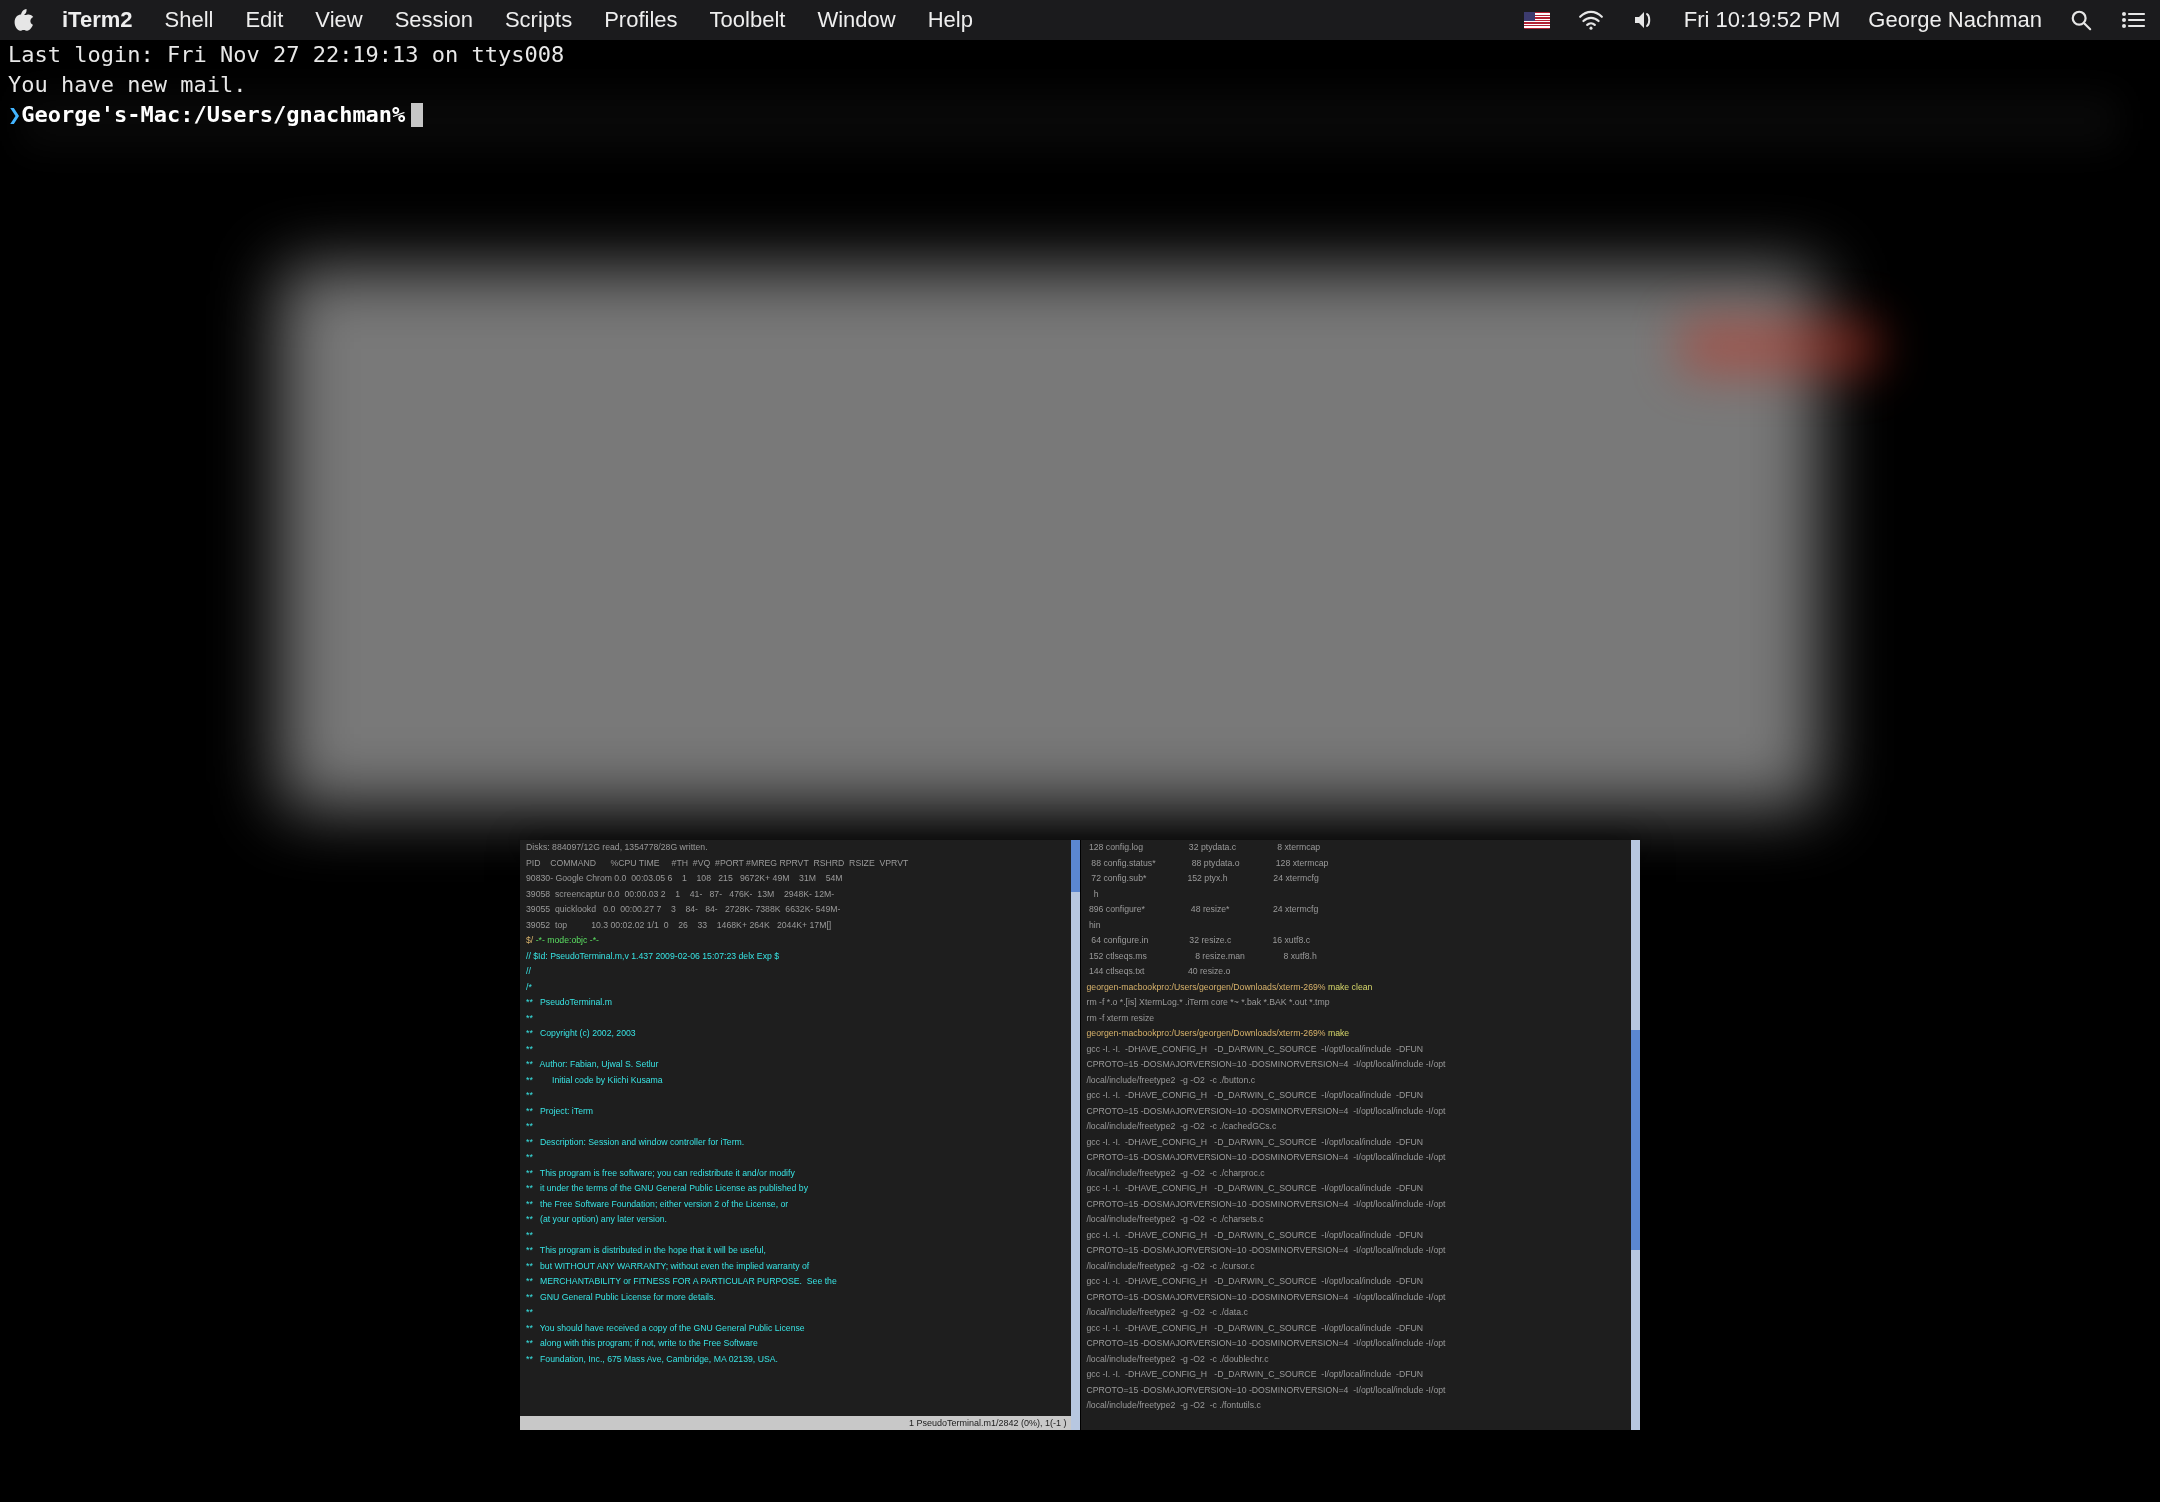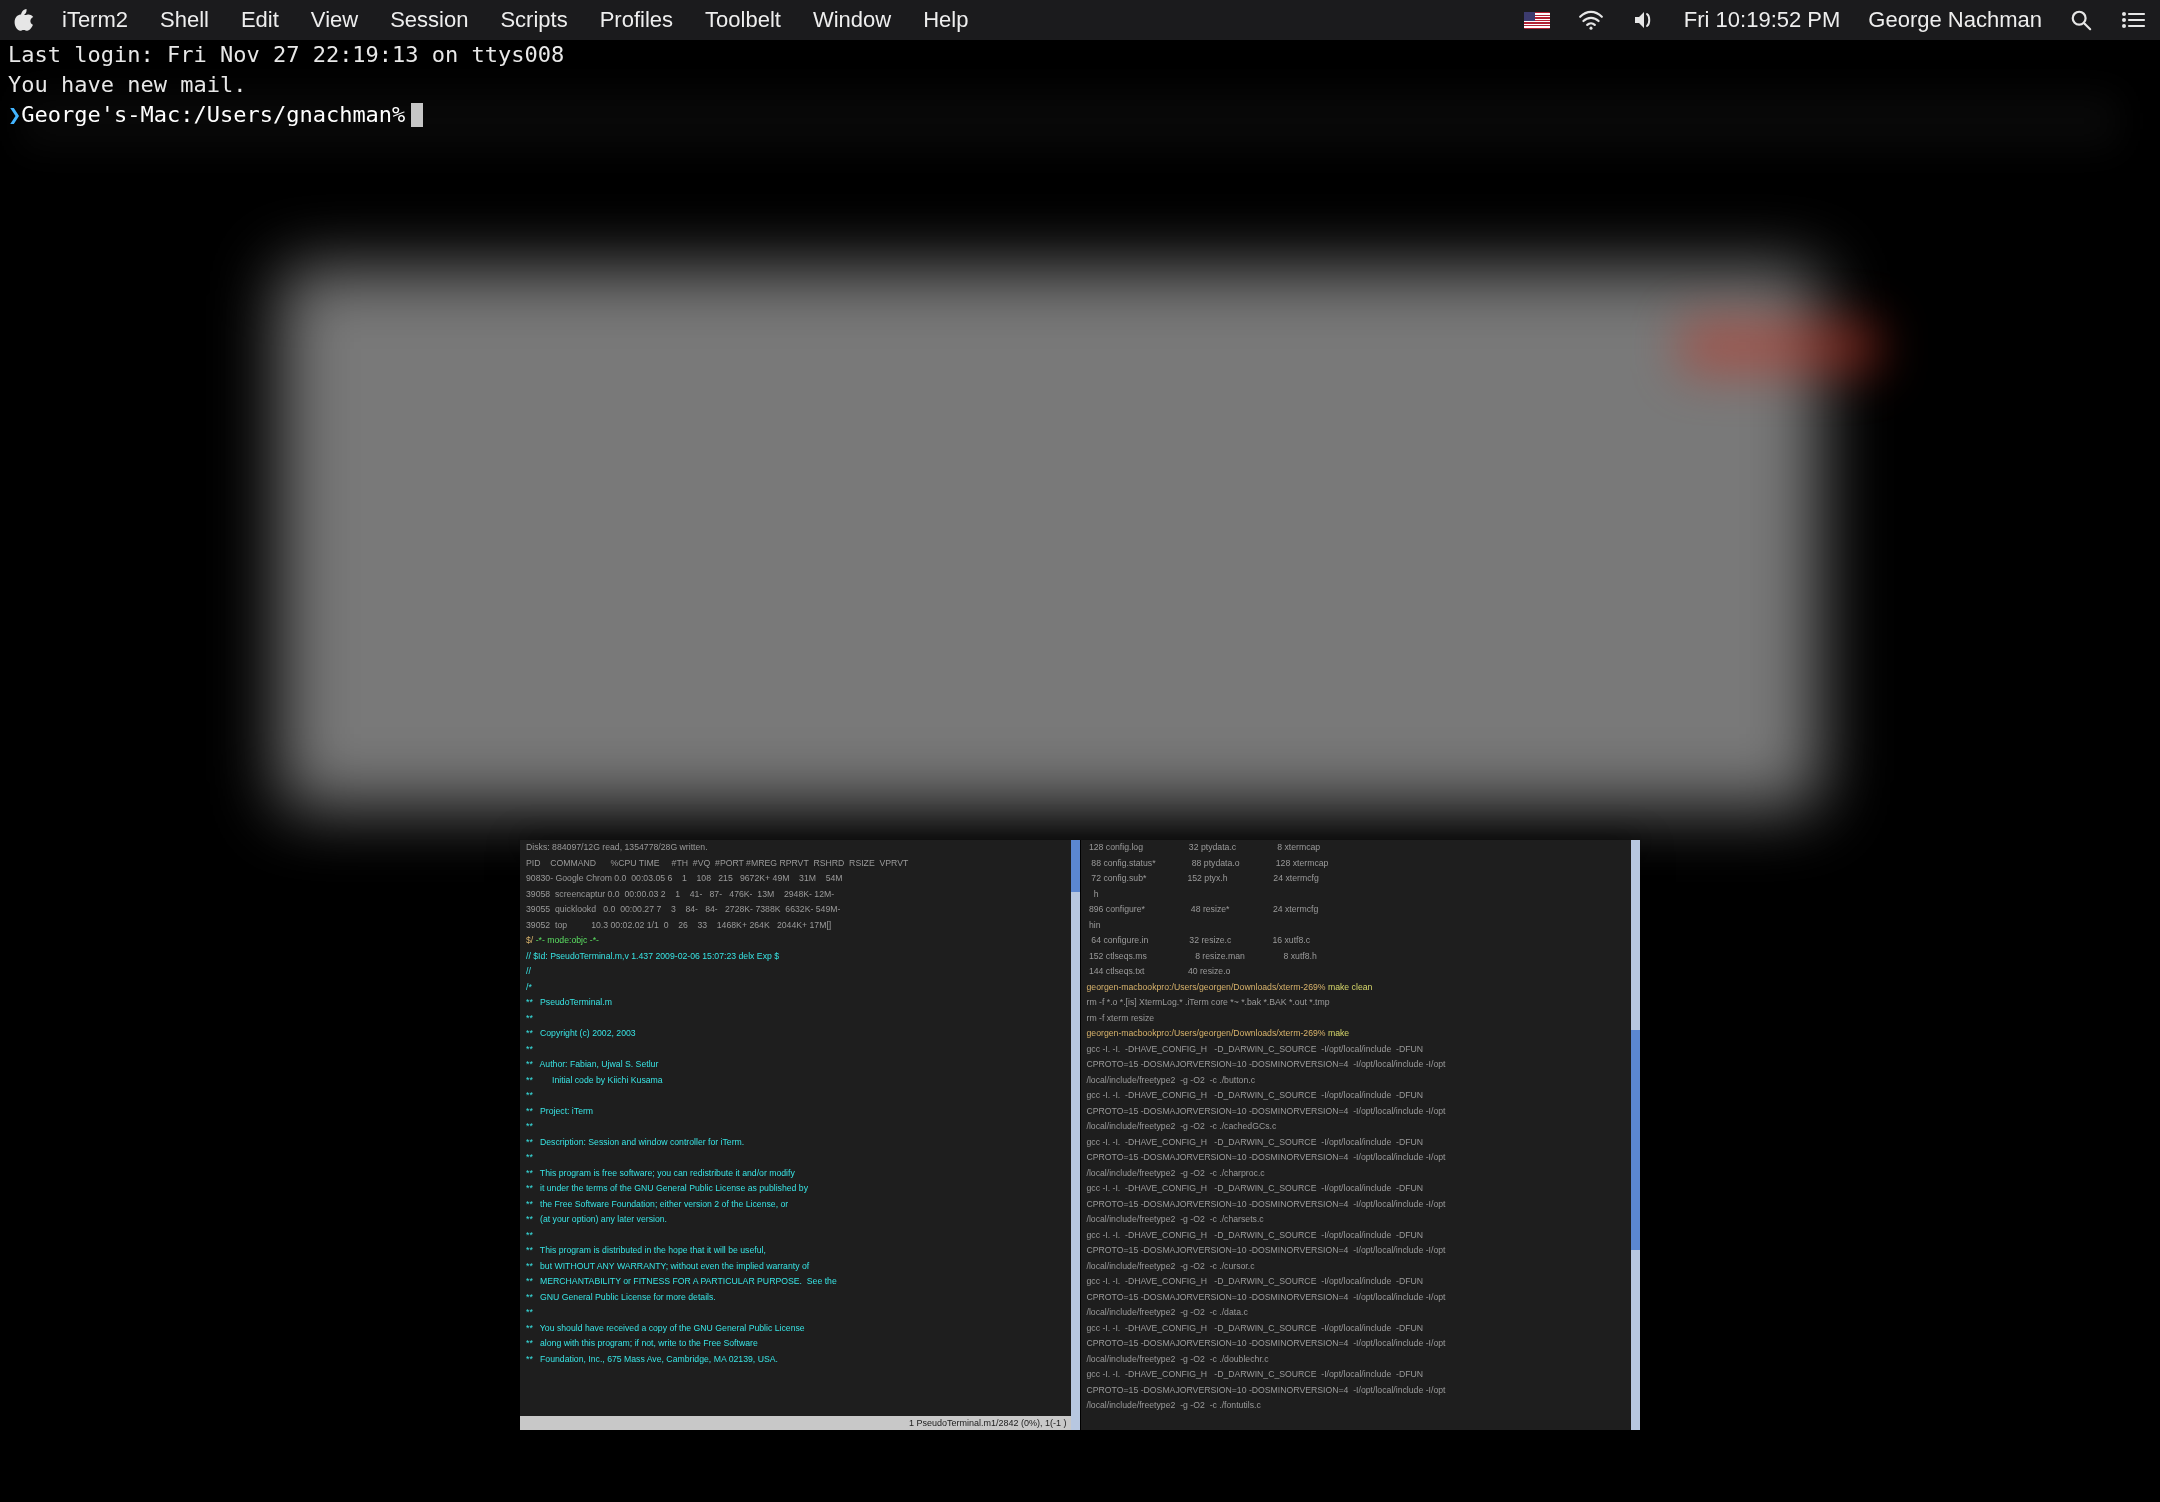--- a/index.html
+++ b/index.html
@@ -1,34 +1,34 @@
 <!DOCTYPE html>
 <html><head>
 <meta charset="utf-8">
 <style>
   html,body{margin:0;padding:0;width:2160px;height:1502px;background:#000;font-family:"Helvetica Neue",Arial,sans-serif;overflow:hidden;color:#fff;-webkit-font-smoothing:antialiased}
 
   
   .menubar{position:relative;z-index:50;height:40px;width:100%;background:#1b1b1d;display:flex;align-items:center;font-size:22px;color:#eee;font-weight:400}
   .menubar .apple{width:46px;display:flex;align-items:center;justify-content:center;font-size:26px}
-  .menubar .app{font-weight:400;padding:0 16px}
+  .menubar .app{font-weight:700;padding:0 16px}
   .menubar .mi{padding:0 16px;cursor:default}
   .menubar .spacer{flex:1}
   .menubar .ri{padding:0 14px;display:flex;align-items:center;justify-content:center}
   .menubar .clock,.menubar .user{padding:0 14px}
   .menubar svg{display:block}
   .flag{width:26px;height:17px;background:linear-gradient(#b22234 0 7.7%,#fff 7.7% 15.4%,#b22234 15.4% 23.1%,#fff 23.1% 30.8%,#b22234 30.8% 38.5%,#fff 38.5% 46.2%,#b22234 46.2% 53.8%,#fff 53.8% 61.5%,#b22234 61.5% 69.2%,#fff 69.2% 76.9%,#b22234 76.9% 84.6%,#fff 84.6% 92.3%,#b22234 92.3% 100%);position:relative;border-radius:1px}
   .flag::before{content:"";position:absolute;left:0;top:0;width:11px;height:9px;background:#3c3b6e}
 
   
   .term{position:relative;z-index:50;padding:0 8px 0 8px;font-family:"Menlo","Consolas",monospace;font-size:22px;line-height:30px;color:#e8e8e8;font-weight:500}
   .term .row{white-space:pre}
   .prompt-line{display:flex;align-items:center}
   .caret{color:#43b5ff;margin-right:0;font-weight:700}
-  .prompt{color:#fff;font-weight:400}
+  .prompt{color:#fff;font-weight:700}
   .cursor{display:inline-block;width:12px;height:24px;background:#c6c6c6;margin-left:6px;vertical-align:middle}
 
   
   .bg{position:absolute;inset:0;z-index:0}
   .bg .sheet{position:absolute;left:280px;top:268px;width:1540px;height:540px;background:#dcdcdc;border-radius:14px;filter:blur(34px);opacity:.55}
   .bg .topstrip{position:absolute;left:20px;top:92px;width:2100px;height:58px;background:#232323;filter:blur(18px);opacity:.25}
   .bg .redbtn{position:absolute;left:1680px;top:320px;width:200px;height:54px;background:#c23323;filter:blur(24px);opacity:.5;border-radius:8px}
 
   
   .inner{position:absolute;z-index:1;left:520px;top:840px;width:1120px;height:590px;display:flex;box-shadow:0 0 30px rgba(0,0,0,.45)}

